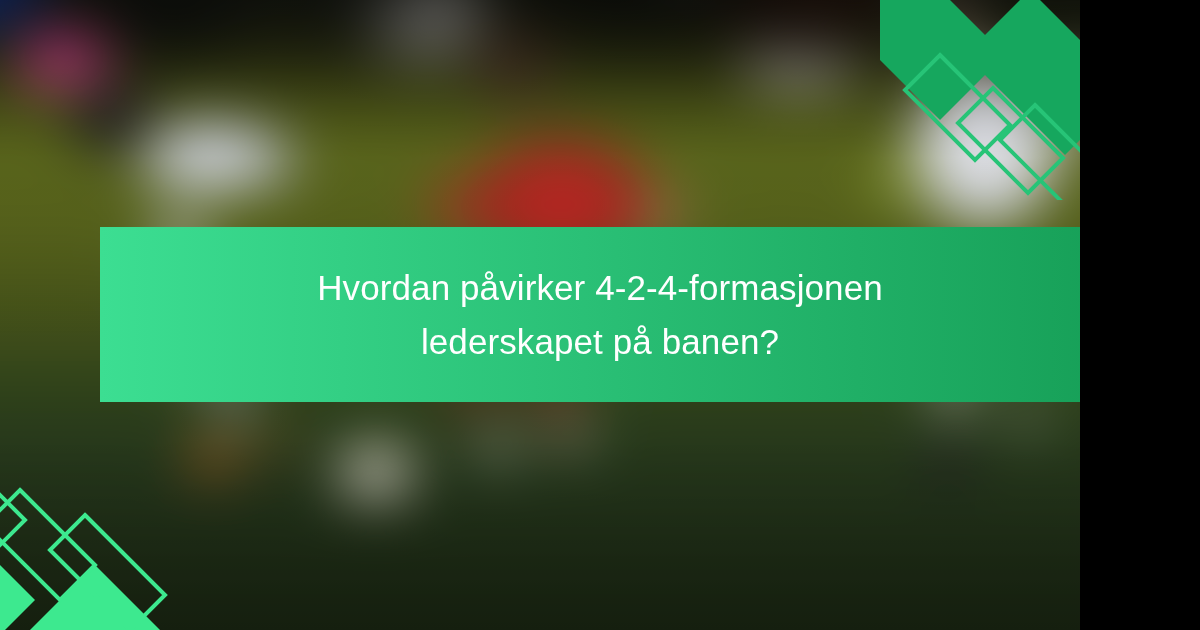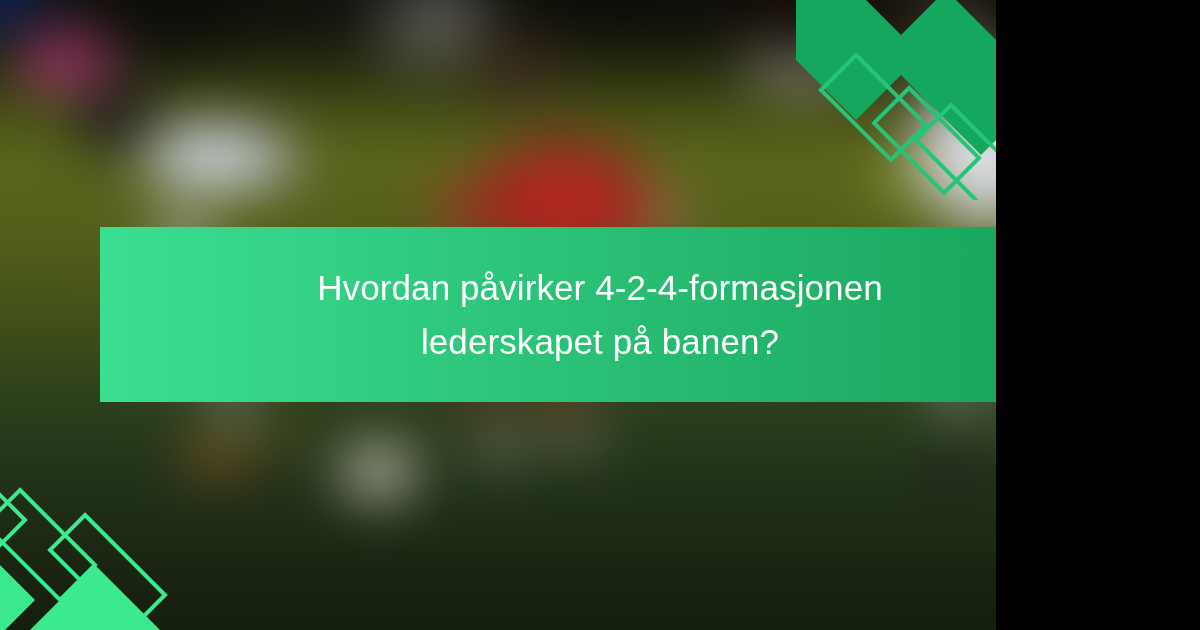--- a/index.html
+++ b/index.html
@@ -3,21 +3,21 @@
 <meta charset="utf-8">
 <title>Hvordan påvirker 4-2-4-formasjonen lederskapet på banen?</title>
 <style>
   html, body {
     margin: 0;
     padding: 0;
     background: #000;
   }
   #poster {
     position: relative;
-    width: 996px;
+    width: 1080px;
     height: 630px;
     overflow: hidden;
     font-family: "Liberation Sans", "DejaVu Sans", sans-serif;
     background: #1d2a12;
   }
 
   
   .bg-wrap {
     position: absolute;
     inset: 0;

